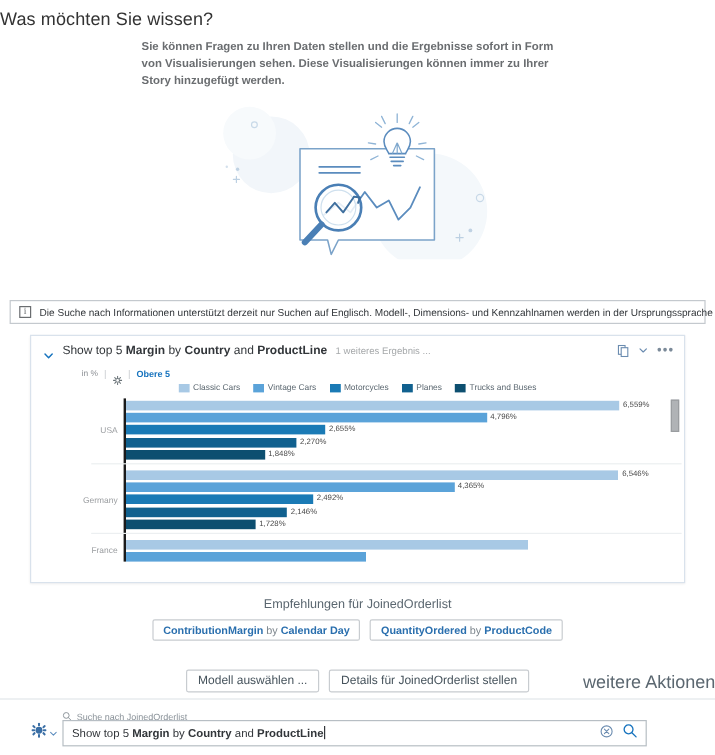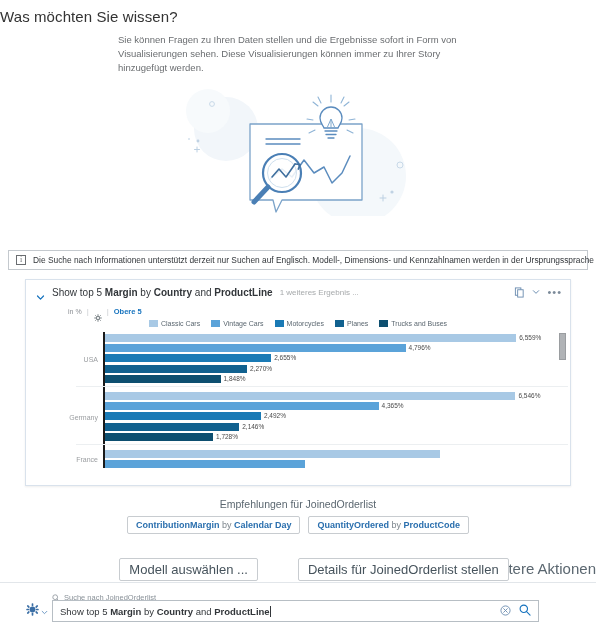--- a/index.html
+++ b/index.html
@@ -12,21 +12,21 @@
   }
   .page { position: relative; width: 596px; height: 629px; }
 
   
   .intro { padding-top: 8px; text-align: left; }
   .intro-title {
     font-size: 15px; color: #333; font-weight: 400; letter-spacing: .1px;
   }
   .intro-sub {
     margin: 8px auto 0; width: 360px;
-    font-size: 9.5px; line-height: 14px; color: #6a6d70;
+    font-size: 9.5px; line-height: 14px; color: #6a6d70; font-weight: bold;
   }
 
   
   .illus { margin: 6px auto 0; width: 240px; height: 135px; position: relative; }
   .illus svg { display: block; }
 
   
   .banner {
     position: absolute; left: 8px; top: 250px; width: 580px; height: 20px;
     border: 1px solid #c4c9ce; background: #fff;
@@ -93,21 +93,21 @@
   }
   .chip b { color: #2a6fae; font-weight: 700; }
   .chip i { font-style: normal; color: #7c858c; }
 
   .act-title { position: absolute; top: 560px; width: 100%; text-align: right;
                font-size: 15px; color: #5b6770; }
   .act-row { position: absolute; top: 558px; width: 100%; display: flex;
              justify-content: center; gap: 8px; }
   .act-btn {
     border: 1px solid #c8ccd0; background: #fff; border-radius: 2px;
-    padding: 3px 9px; font-size: 13px; color: #46535c; white-space: nowrap; cursor: pointer; margin-left: 32px;
+    padding: 3px 9px; font-size: 10px; color: #46535c; white-space: nowrap; cursor: pointer;
   }
 
   
   .bottom {
     position: absolute; left: 0; bottom: 0; width: 596px; height: 47px;
     background: #fff; border-top: 1px solid #e2e6ea;
   }
   .hint { position: absolute; left: 52px; top: 5px; display: flex; align-items: center; gap: 4px; text-decoration: underline; }
   .hint-text { font-size: 7.5px; color: #8a9299; }
   .search-row { position: absolute; left: 26px; top: 17px; display: flex; align-items: center; gap: 4px; }

